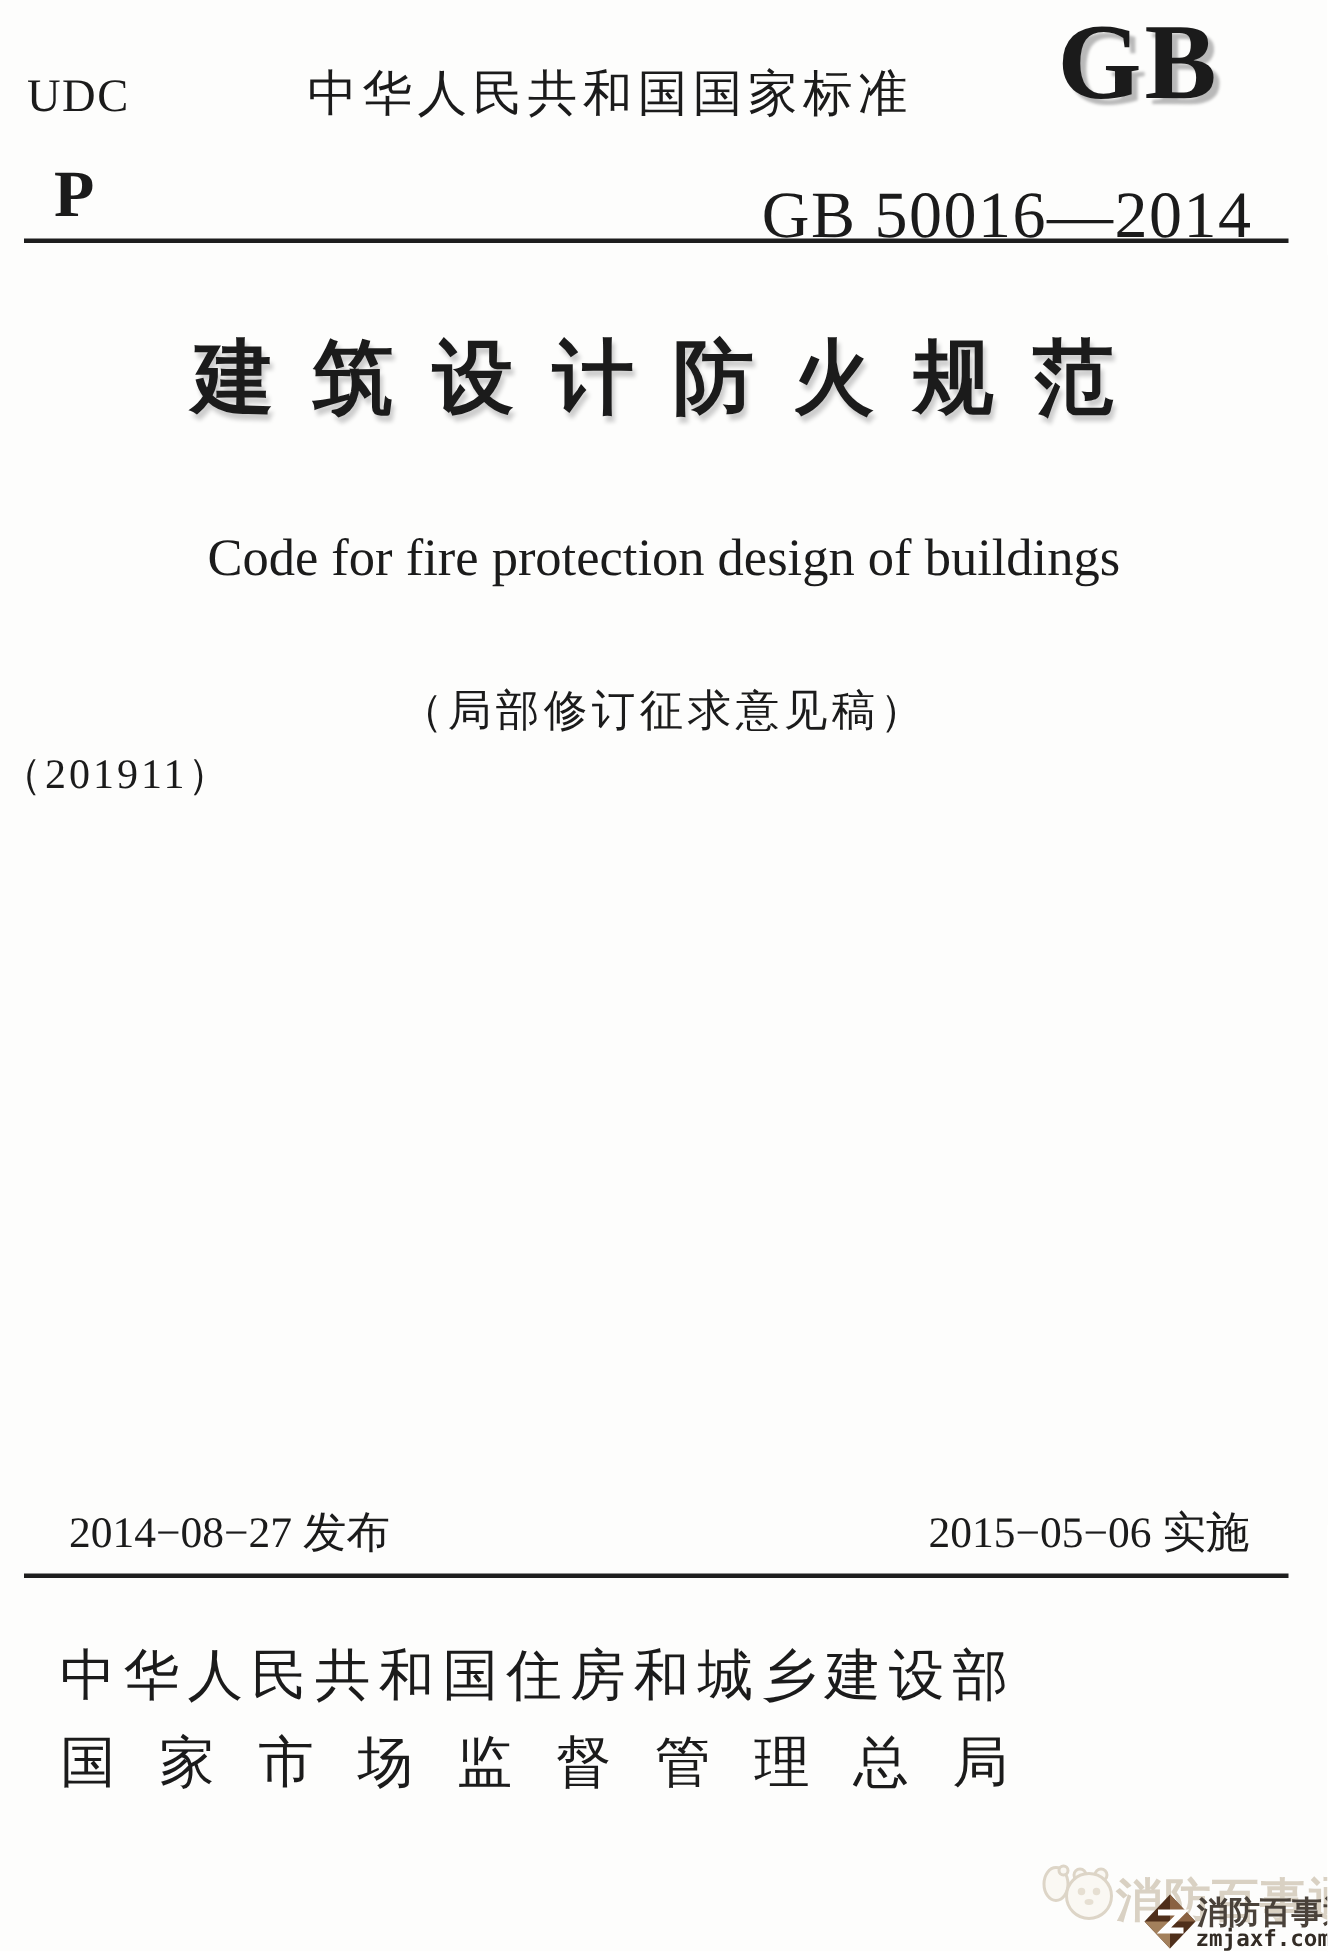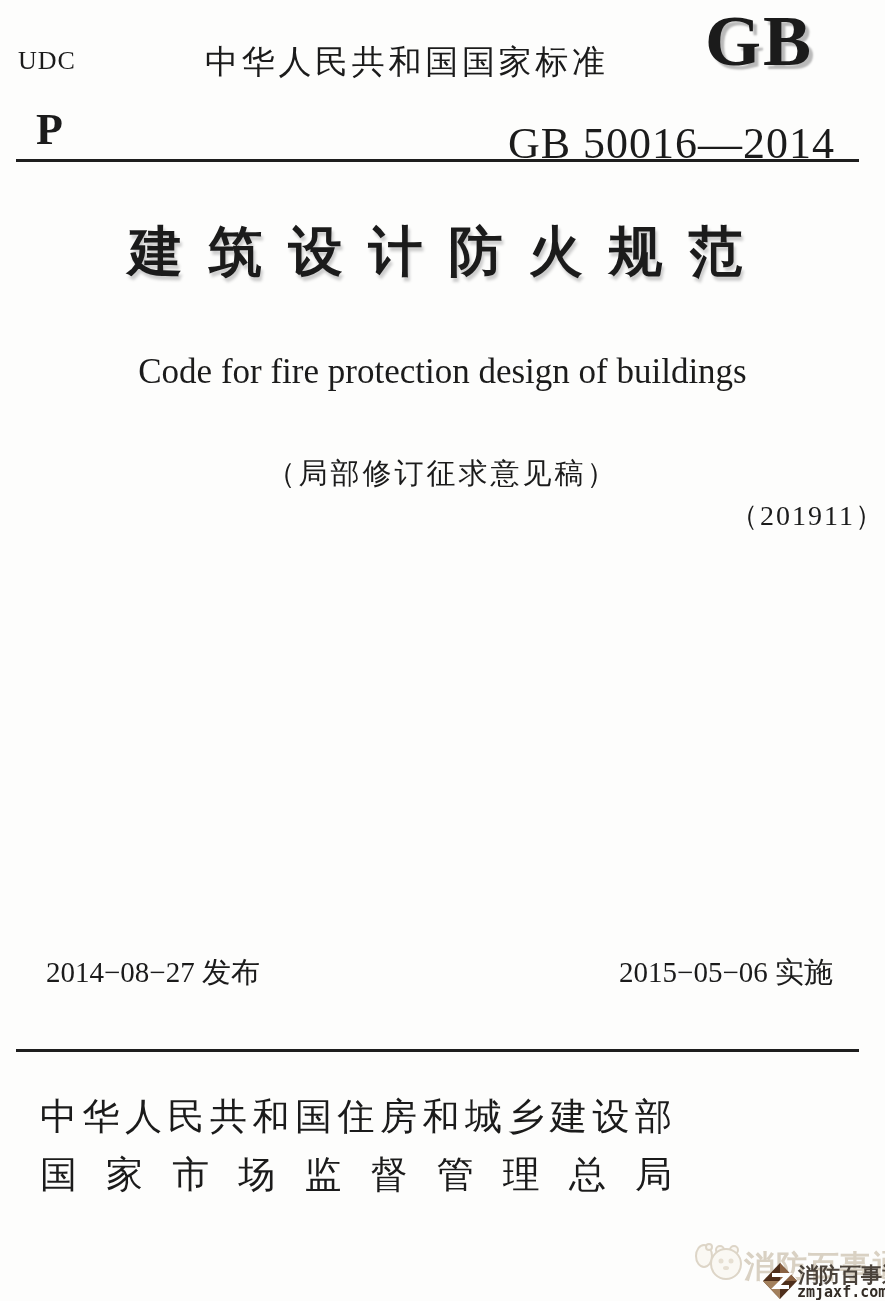--- a/index.html
+++ b/index.html
@@ -15,21 +15,21 @@
     background: #fdfdfc;
     overflow: hidden;
     color: #1b1b1b;
     font-family: "Liberation Serif", "DejaVu Serif", serif;
   }
 
   
   .udc {
     position: absolute;
     left: 18px; top: 46px;
-    font-size: 26px;
+    font-size: 31px;
     letter-spacing: 1px;
   }
   .std-name {
     position: absolute;
     left: 205px; top: 40px;
     width: 400px;
     font-family: "Liberation Sans", "DejaVu Sans", sans-serif;
     font-weight: 500;
     font-size: 33px;
     text-align: justify;
@@ -87,29 +87,29 @@
     position: absolute;
     left: 0; right: 0; top: 454px;
     text-align: center;
     font-size: 29px;
     letter-spacing: 3px;
     font-weight: 500;
   }
   .draft-number {
     position: absolute;
     left: 0; right: 0; top: 497px;
-    text-align: right;
+    text-align: left;
     font-size: 28px;
     letter-spacing: 2px;
   }
 
   
   .date-row {
     position: absolute;
-    left: 46px; right: 52px; top: 953px;
+    left: 46px; right: 52px; top: 1002px;
     display: flex;
     justify-content: space-between;
     font-size: 29px;
     font-weight: 500;
   }
 
   
   .pub-line {
     position: absolute;
     left: 40px;

